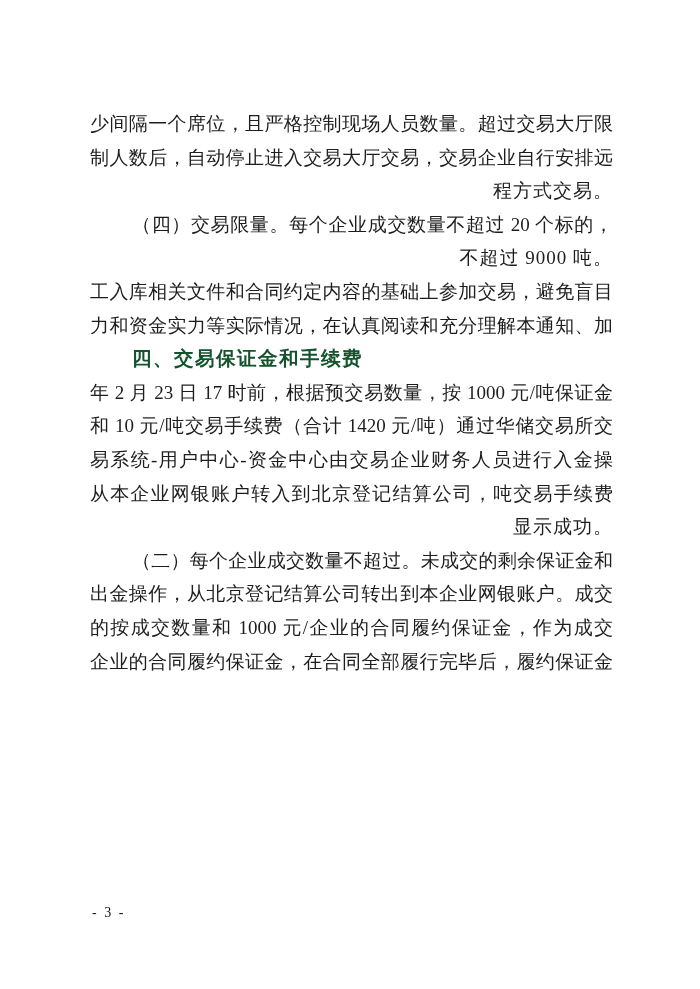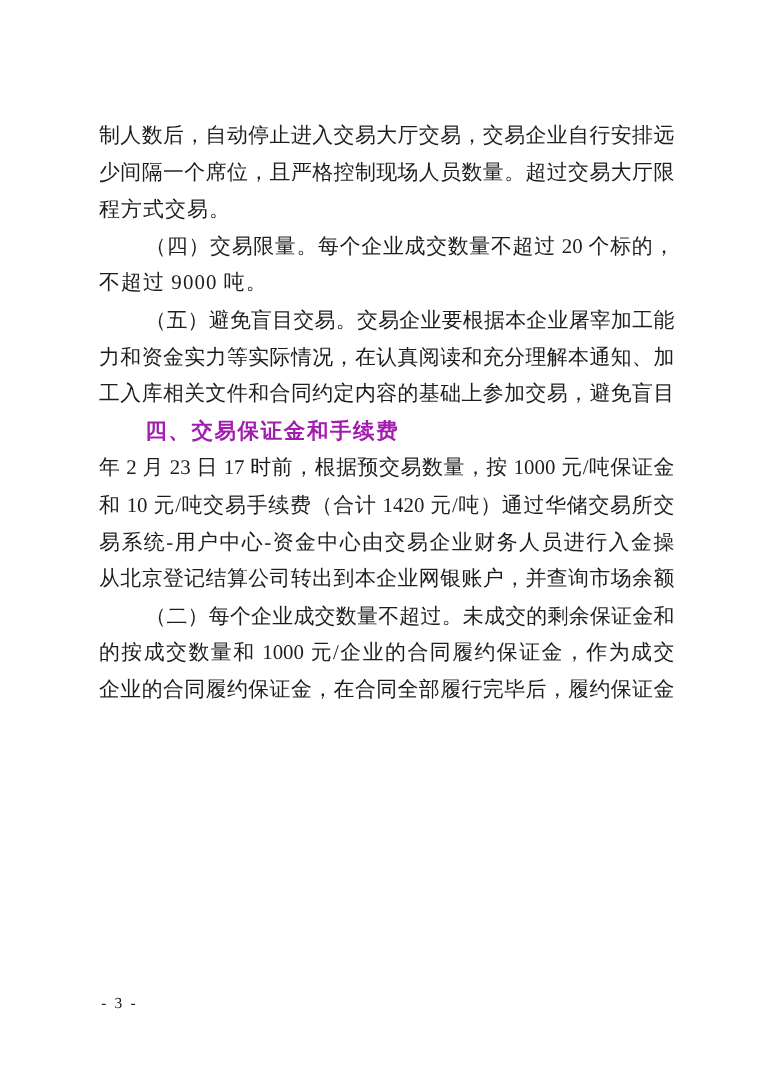--- a/index.html
+++ b/index.html
@@ -33,62 +33,63 @@
     height: 33.6px;
     overflow: hidden;
   }
   
   .j {
     text-align: justify;
     text-align-last: justify;
   }
   
   .l {
-    text-align: left;
+    text-align: right;
     letter-spacing: 1px;
   }
   
   .ind {
     text-indent: 42px;
   }
   
   .h {
     font-family: "Liberation Sans", "DejaVu Sans", sans-serif;
     font-weight: 700;
     font-size: 19.5px;
-    color: #a21caf;
+    color: #14532d;
     letter-spacing: 1.5px;
     text-align: left;
   }
   .pageno {
     position: absolute;
     left: 92px;
     top: 905px;
     font-size: 14px;
     color: #161616;
     letter-spacing: 2px;
     font-family: "Liberation Serif", "DejaVu Serif", serif;
   }
 </style>
 </head>
 <body>
 
 <div class="page">
   <div class="content">
+    <div class="line j">少间隔一个席位，且严格控制现场人员数量。超过交易大厅限</div>
     <div class="line j">制人数后，自动停止进入交易大厅交易，交易企业自行安排远</div>
-    <div class="line j">少间隔一个席位，且严格控制现场人员数量。超过交易大厅限</div>
     <div class="line l">程方式交易。</div>
     <div class="line ind j">（四）交易限量。每个企业成交数量不超过 20 个标的，即</div>
     <div class="line l">不超过 9000 吨。</div>
-    <div class="line ind j">（五）避免盲目交易。交易企业要根据本企业屠宰加工能</div>
+    <div class="line j">工入库相关文件和合同约定内容的基础上参加交易，避免盲目</div>
     <div class="line j">力和资金实力等实际情况，在认真阅读和充分理解本通知、加</div>
-    <div class="line j">工入库相关文件和合同约定内容的基础上参加交易，避免盲目</div>
     <div class="line ind h">四、交易保证金和手续费</div>
     <div class="line j">年 2 月 23 日 17 时前，根据预交易数量，按 1000 元/吨保证金</div>
     <div class="line j">和 10 元/吨交易手续费（合计 1420 元/吨）通过华储交易所交</div>
     <div class="line j">易系统-用户中心-资金中心由交易企业财务人员进行入金操作，</div>
-    <div class="line j">从北京登记结算公司转出到本企业网银账户，并查询市场余额</div>
+    <div class="line j">从本企业网银账户转入到北京登记结算公司，吨交易手续费</div>
+    <div class="line l">显示成功。</div>
     <div class="line ind j">（二）每个企业成交数量不超过。未成交的剩余保证金和</div>
+    <div class="line j">出金操作，从北京登记结算公司转出到本企业网银账户。成交</div>
     <div class="line j">的按成交数量和 1000 元/企业的合同履约保证金，作为成交</div>
     <div class="line j">企业的合同履约保证金，在合同全部履行完毕后，履约保证金</div>
   </div>
   <div class="pageno">- 3 -</div>
 </div>
 
 </body></html>

